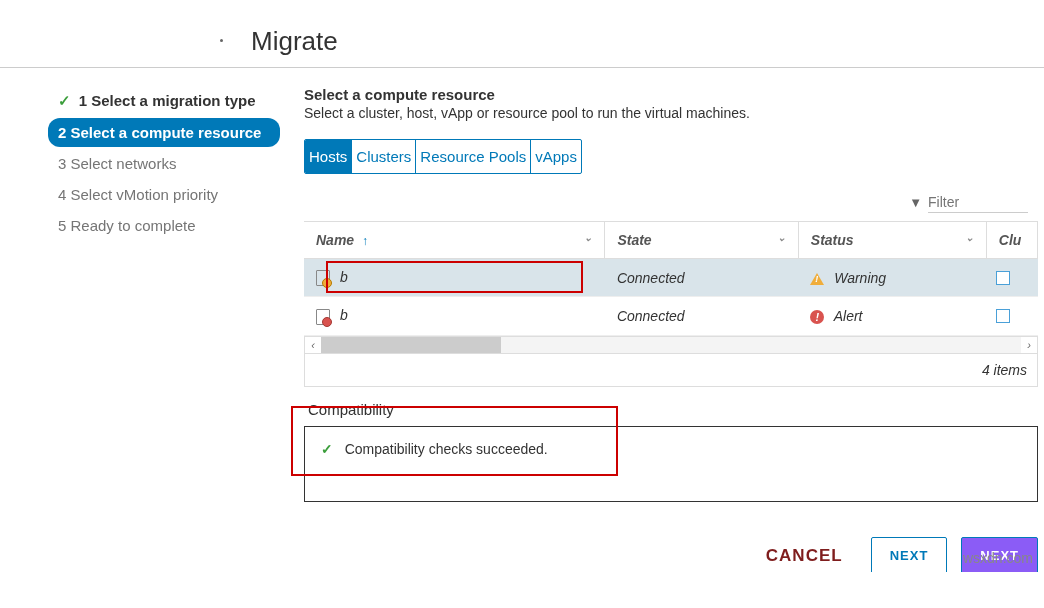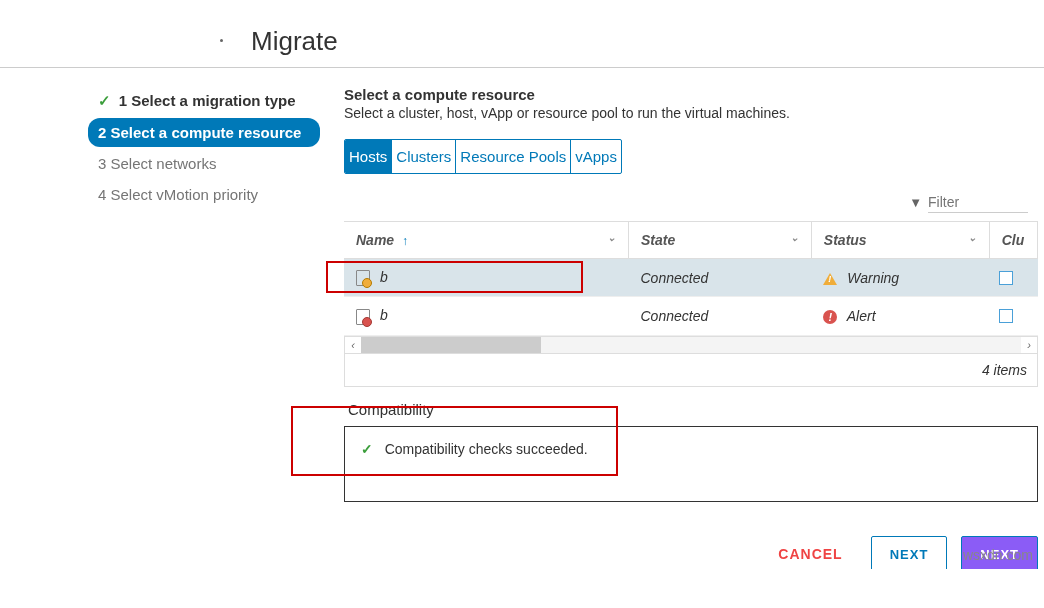--- a/index.html
+++ b/index.html
@@ -16,21 +16,21 @@
       color: #333;
       border-bottom: 1px solid #ccc;
     }
     .header::before{
       content:"";
       display:inline-block;
       width:3px;height:3px;background:#666;border-radius:50%;
       margin-right:8px; vertical-align: middle; position:relative; top:-3px; left:-20px;
     }
     .main { display: flex; padding-top: 18px; }
-    .sidebar { width: 280px; padding-left: 48px; margin-left: 40px; }
+    .sidebar { width: 280px; padding-left: 48px; }
     .step {
       padding: 6px 10px;
       font-size: 15px;
       color: #757575;
       margin-bottom: 2px;
       border-radius: 12px;
       white-space: nowrap;
     }
     .step.done { color: #333; font-weight: 600; }
     .step.done .check { color: #3b9e3b; margin-right: 4px; font-weight: bold;}
@@ -139,22 +139,22 @@
       padding:14px 16px 44px;
     }
     .compat-line{color:#333;}
     .compat-line .ok{color:#3b9e3b;margin-right:8px;font-weight:bold;}
     .footer{
       display:flex;justify-content:flex-end;align-items:center;
       gap:14px;padding:24px 0 6px 0;
       position:relative; top:10px;
     }
     .btn-cancel{
-      color:#ef4444;font-weight:700;letter-spacing:1px;background:none;border:none;
-      padding:10px 14px;cursor:pointer;font-size:14px;
+      color:#7f1d1d;font-weight:700;letter-spacing:1px;background:none;border:none;
+      padding:10px 14px;cursor:pointer;font-size:17px;
     }
     .btn-back{
       color:#0079b8;font-weight:700;letter-spacing:1px;background:#fff;border:1px solid #0079b8;
       padding:10px 18px;cursor:pointer;font-size:13px;border-radius:2px;
     }
     .btn-next{
       color:#fff;font-weight:700;letter-spacing:1px;background:#8b5cf6;border:1px solid #0079b8;
       padding:10px 18px;cursor:pointer;font-size:13px;border-radius:2px;
     }
     .sortarrow{color:#0079b8;font-size:12px;margin-left:4px;}
@@ -176,20 +176,23 @@
         <span>1 Select a migration type</span>
       </div>
       <div class="step active">
         <span>2 Select a compute resource</span>
       </div>
       <div class="step">
         <span>3 Select networks</span>
       </div>
       <div class="step">
         <span>4 Select vMotion priority</span>
+      </div>
+      <div class="step">
+        <span>5 Ready to complete</span>
       </div>
     </div>
 
     <div class="content posrel">
       <div class="sect-title">Select a compute resource</div>
       <div class="sect-desc">Select a cluster, host, vApp or resource pool to run the virtual machines.</div>
 
       <div class="tabs">
         <div class="tab active">Hosts</div>
         <div class="tab">Clusters</div>

